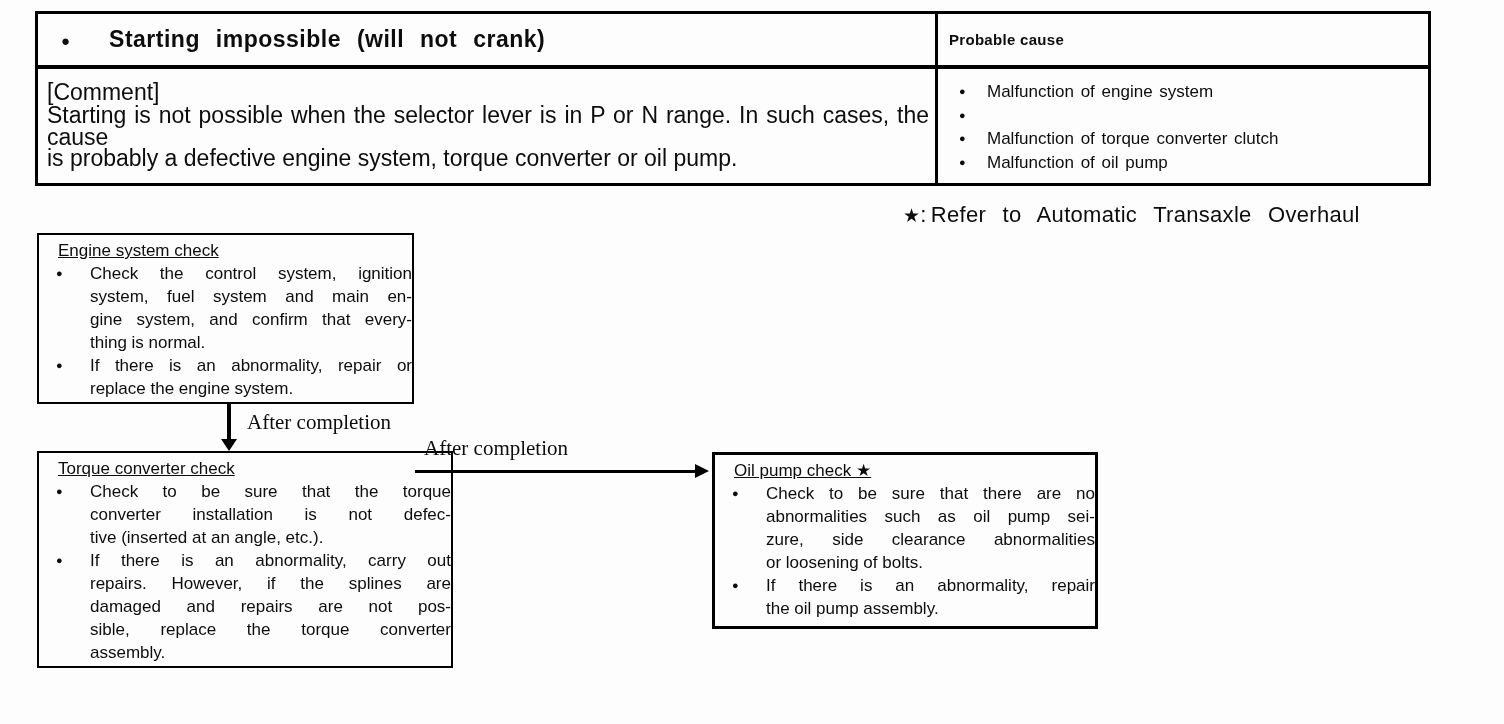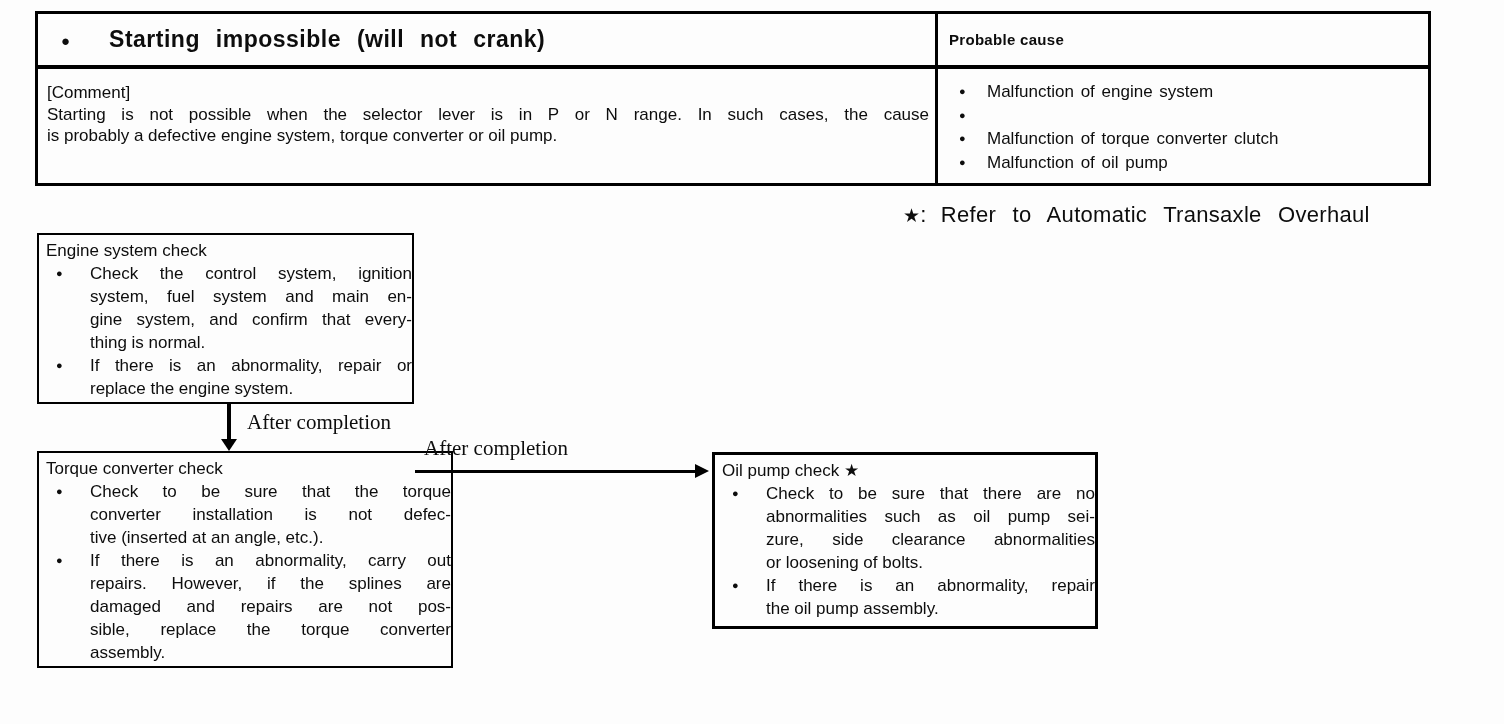--- a/index.html
+++ b/index.html
@@ -17,40 +17,40 @@
   .tbody { display:flex; height:116px; }
   .cell-left  { width:900px; border-right:3px solid #000; box-sizing:border-box; }
   .cell-right { flex:1; }
 
   .hcell { display:flex; align-items:center; }
   .hbullet { font-size:15px; margin-left:23px; line-height:1; transform:translateY(1px); }
   .htitle  { font-weight:bold; font-size:23px; margin-left:39px;
              letter-spacing:.5px; word-spacing:9px; white-space:nowrap; }
   .htitle2 { font-weight:bold; font-size:15px; margin-left:11px; letter-spacing:.3px; }
 
-  .bcell  { padding:13px 6px 7px 9px; font-size:17px; line-height:21.5px; }
+  .bcell  { padding:13px 6px 7px 9px; font-size:23px; line-height:21.5px; }
   .bcell2 { padding-top:11px; }
 
   .tline { min-height:1em; }
   .just  { text-align:justify; text-align-last:justify; }
 
   .pclist .bitem { display:flex; font-size:17px; line-height:23.6px; word-spacing:2px; }
   .pclist .bdot  { flex:none; margin-left:21px; width:28px; font-size:11px; }
   .pclist .btext { flex:1; }
 
   
   .note  { position:absolute; left:903px; top:202px; font-size:22px;
            letter-spacing:.3px; white-space:nowrap; }
   .nstar { font-size:19px; }
-  .ntext { margin-left:14px; word-spacing:10px; }
+  .ntext { margin-left:4px; word-spacing:10px; }
 
   
   .fbox { position:absolute; border:2px solid #000; box-sizing:border-box;
           font-size:17px; line-height:23px; background:#fdfdfd; }
-  .ftitle { padding:4px 0 0 7px; }
+  .ftitle { padding:4px 0 0 19px;text-decoration:underline; }
   .fitems .bitem { display:flex; }
   .fitems .bdot  { flex:none; margin-left:17px; width:34px; font-size:11px; }
   .fitems .btext { flex:1; }
 
   .box-engine { left:37px;  top:233px; width:377px; height:171px; }
   .box-torque { left:37px;  top:451px; width:416px; height:217px; }
   .box-oil    { left:712px; top:452px; width:386px; height:177px; border-width:3px; }
 
   
   .varrow-line { position:absolute; left:227px; top:404px; width:4px; height:37px; background:#000; }

